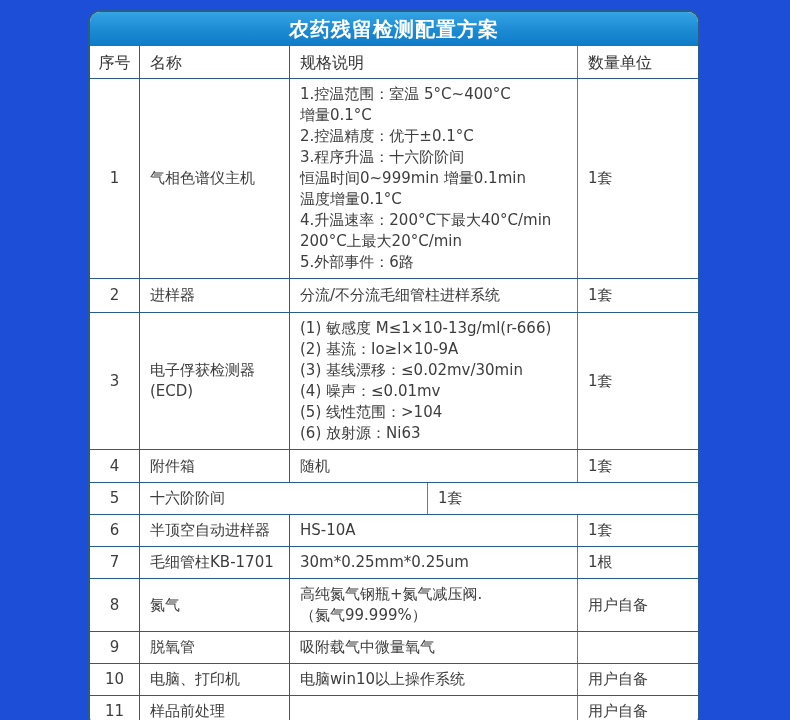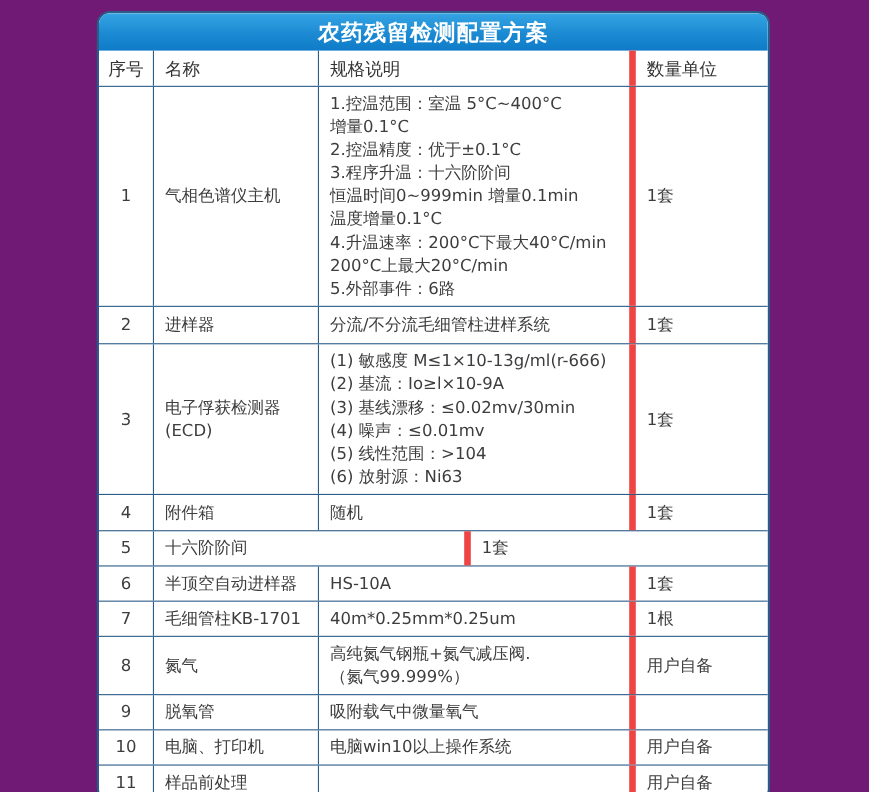--- a/index.html
+++ b/index.html
@@ -5,21 +5,21 @@
   * { margin: 0; padding: 0; box-sizing: border-box; }
   html, body { background: #ffffff; }
   body {
     font-family: "DejaVu Sans", "Liberation Sans", sans-serif;
     color: #3d3d3d;
   }
   .page {
     position: relative;
     width: 790px;
     height: 720px;
-    background: #701a75;
+    background: #1d4ed8;
     overflow: hidden;
   }
   .spec-table {
     position: absolute;
     left: 88px;
     top: 10px;
     width: 612px;
     border: 2px solid #2b5c88;
     border-radius: 12px;
     overflow: hidden;
@@ -45,21 +45,21 @@
   .cell {
     display: flex;
     align-items: center;
     font-size: 15px;
     line-height: 21px;
     white-space: pre-line;
     color: #3d3d3d;
   }
   .c1 { width: 50px; justify-content: center; text-align: center; border-right: 1px solid #2b5c88; }
   .c2 { width: 150px; padding: 4px 6px 4px 10px; border-right: 1px solid #2b5c88; }
-  .c3 { width: 288px; padding: 5px 6px 5px 10px; border-right: 6px solid #ef4444; }
+  .c3 { width: 288px; padding: 5px 6px 5px 10px; border-right: 1px solid #ef4444; }
   .c4 { flex: 1; padding: 4px 4px 4px 10px; }
   .hdr .cell { font-size: 16px; color: #333333; }
   .hdr { min-height: 33px; }
   .r1  { min-height: 190px; }
   .r2  { min-height: 34px; }
   .r3  { min-height: 131px; }
   .r4  { min-height: 33px; }
   .r5  { min-height: 32px; }
   .r6  { min-height: 32px; }
   .r7  { min-height: 32px; }
@@ -134,21 +134,21 @@
     <div class="row r6">
       <div class="cell c1">6</div>
       <div class="cell c2">半顶空自动进样器</div>
       <div class="cell c3">HS-10A</div>
       <div class="cell c4">1套</div>
     </div>
 
     <div class="row r7">
       <div class="cell c1">7</div>
       <div class="cell c2">毛细管柱KB-1701</div>
-      <div class="cell c3">40m*0.25mm*0.25um</div>
+      <div class="cell c3">30m*0.25mm*0.25um</div>
       <div class="cell c4">1根</div>
     </div>
 
     <div class="row r8">
       <div class="cell c1">8</div>
       <div class="cell c2">氮气</div>
       <div class="cell c3">高纯氮气钢瓶+氮气减压阀.
 （氮气99.999%）</div>
       <div class="cell c4">用户自备</div>
     </div>

